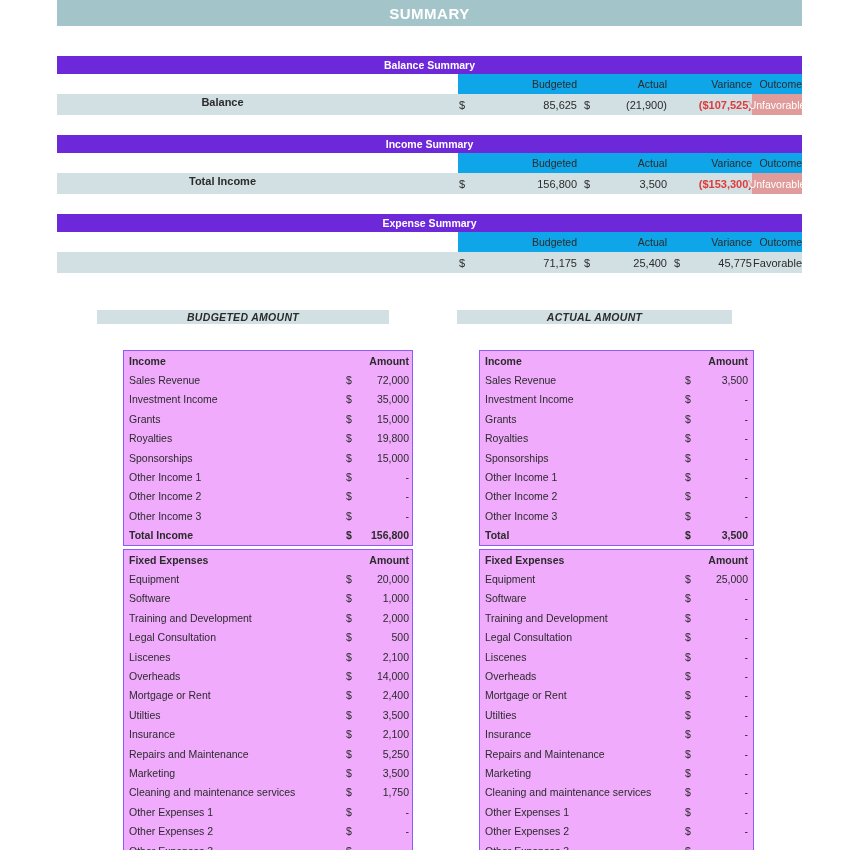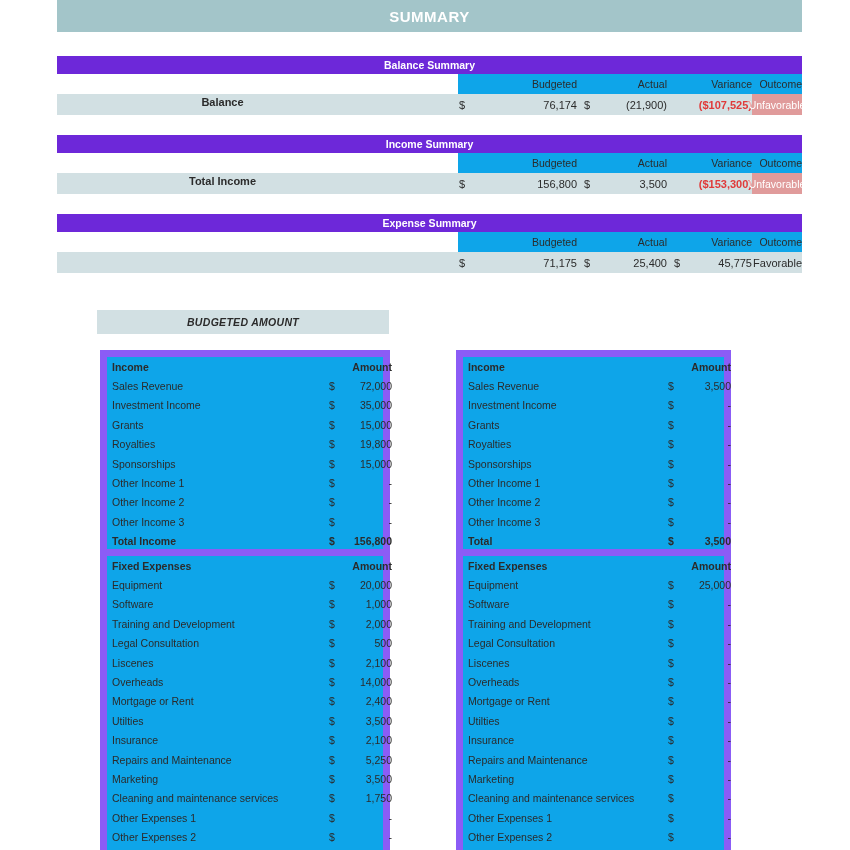--- a/index.html
+++ b/index.html
@@ -8,21 +8,21 @@
     background:#ffffff;
     font-family:"Liberation Sans", sans-serif;
     font-size:11px;
     color:#2b2b2b;
     -webkit-font-smoothing:antialiased;
   }
   .page{position:relative;width:850px;height:850px;}
 
   
   .title-bar{
-    position:absolute;left:57px;top:0;width:745px;height:32px;
+    position:absolute;left:57px;top:0;width:745px;height:26px;
     background:#a3c5c9;
     display:flex;align-items:center;justify-content:center;
   }
   .title-bar span{
     color:#ffffff;font-size:15px;font-weight:bold;letter-spacing:.5px;
   }
 
   
   .sum-block{position:absolute;left:57px;width:745px;}
   .sum-head{
@@ -75,30 +75,31 @@
     background:#e09b9b;color:#ffffff;font-size:10.5px;
     width:100%;height:100%;display:flex;align-items:center;justify-content:center;
   }
   .badge-fav{
     color:#2b2b2b;font-size:11px;
     width:100%;height:100%;display:flex;align-items:center;justify-content:flex-end;
   }
 
   
   .amt-label{
-    position:absolute;height:24px;background:#d2e0e3;
+    position:absolute;height:14px;background:#d2e0e3;
     display:flex;align-items:center;justify-content:center;
     font-size:10.5px;font-weight:bold;font-style:italic;color:#2b2b2b;
     letter-spacing:.3px;
   }
 
   
   .tbl{
-    position:absolute;border:7px solid #8b5cf6;background:#0ea5e9;
+    position:absolute;border:1px solid #8b5cf6;background:#f0abfc;
     box-sizing:border-box;
+    margin-left:23px;
   }
   .trow{
     position:relative;height:19.4px;display:block;
   }
   .trow .name{
     position:absolute;left:5px;top:0;height:19.4px;
     display:flex;align-items:center;font-size:10.5px;color:#2b2b2b;
     white-space:nowrap;
   }
   .trow .dsg{
@@ -138,21 +139,21 @@
         <div class="sum-labels">
           <div class="whitegap"></div>
           <div class="c r hdr-txt col-bud-lab">Budgeted</div>
           <div class="c r hdr-txt col-act-lab">Actual</div>
           <div class="c r hdr-txt col-var-lab">Variance</div>
           <div class="c r hdr-txt col-out-lab">Outcome</div>
         </div>
         <div class="sum-values">
           <div class="row-label">Balance</div>
           <div class="c l col-d1 dollar val-txt">$</div>
-          <div class="c r col-v1 val-txt">76,174</div>
+          <div class="c r col-v1 val-txt">85,625</div>
           <div class="c l col-d2 dollar val-txt">$</div>
           <div class="c r col-v2 val-txt">(21,900)</div>
           <div class="c r col-v3 neg-red">($107,525)</div>
           <div class="c col-out">
             <div class="badge-unfav">Unfavorable</div>
           </div>
         </div>
       </div>
       <div class="sum-block" style="top: 135px;">
         <div class="sum-head">Income Summary</div>
@@ -194,20 +195,23 @@
           <div class="c col-out">
             <div class="badge-fav">Favorable</div>
           </div>
         </div>
       </div>
     </div>
 
   <div class="amt-label" style="left:97px;top:310px;width:292px;">
     <span>BUDGETED AMOUNT</span>
   </div>
+  <div class="amt-label" style="left:457px;top:310px;width:275px;">
+    <span>ACTUAL AMOUNT</span>
+  </div>
 
   <div id="tables-host">
       <div class="tbl left" style="left: 100px; top: 350px; width: 290px;">
         <div class="trow head">
           <div class="name">Income</div>
           <div class="amt">Amount</div>
         </div>
         <div class="trow">
           <div class="name">Sales Revenue</div>
           <div class="dsg">$</div>

